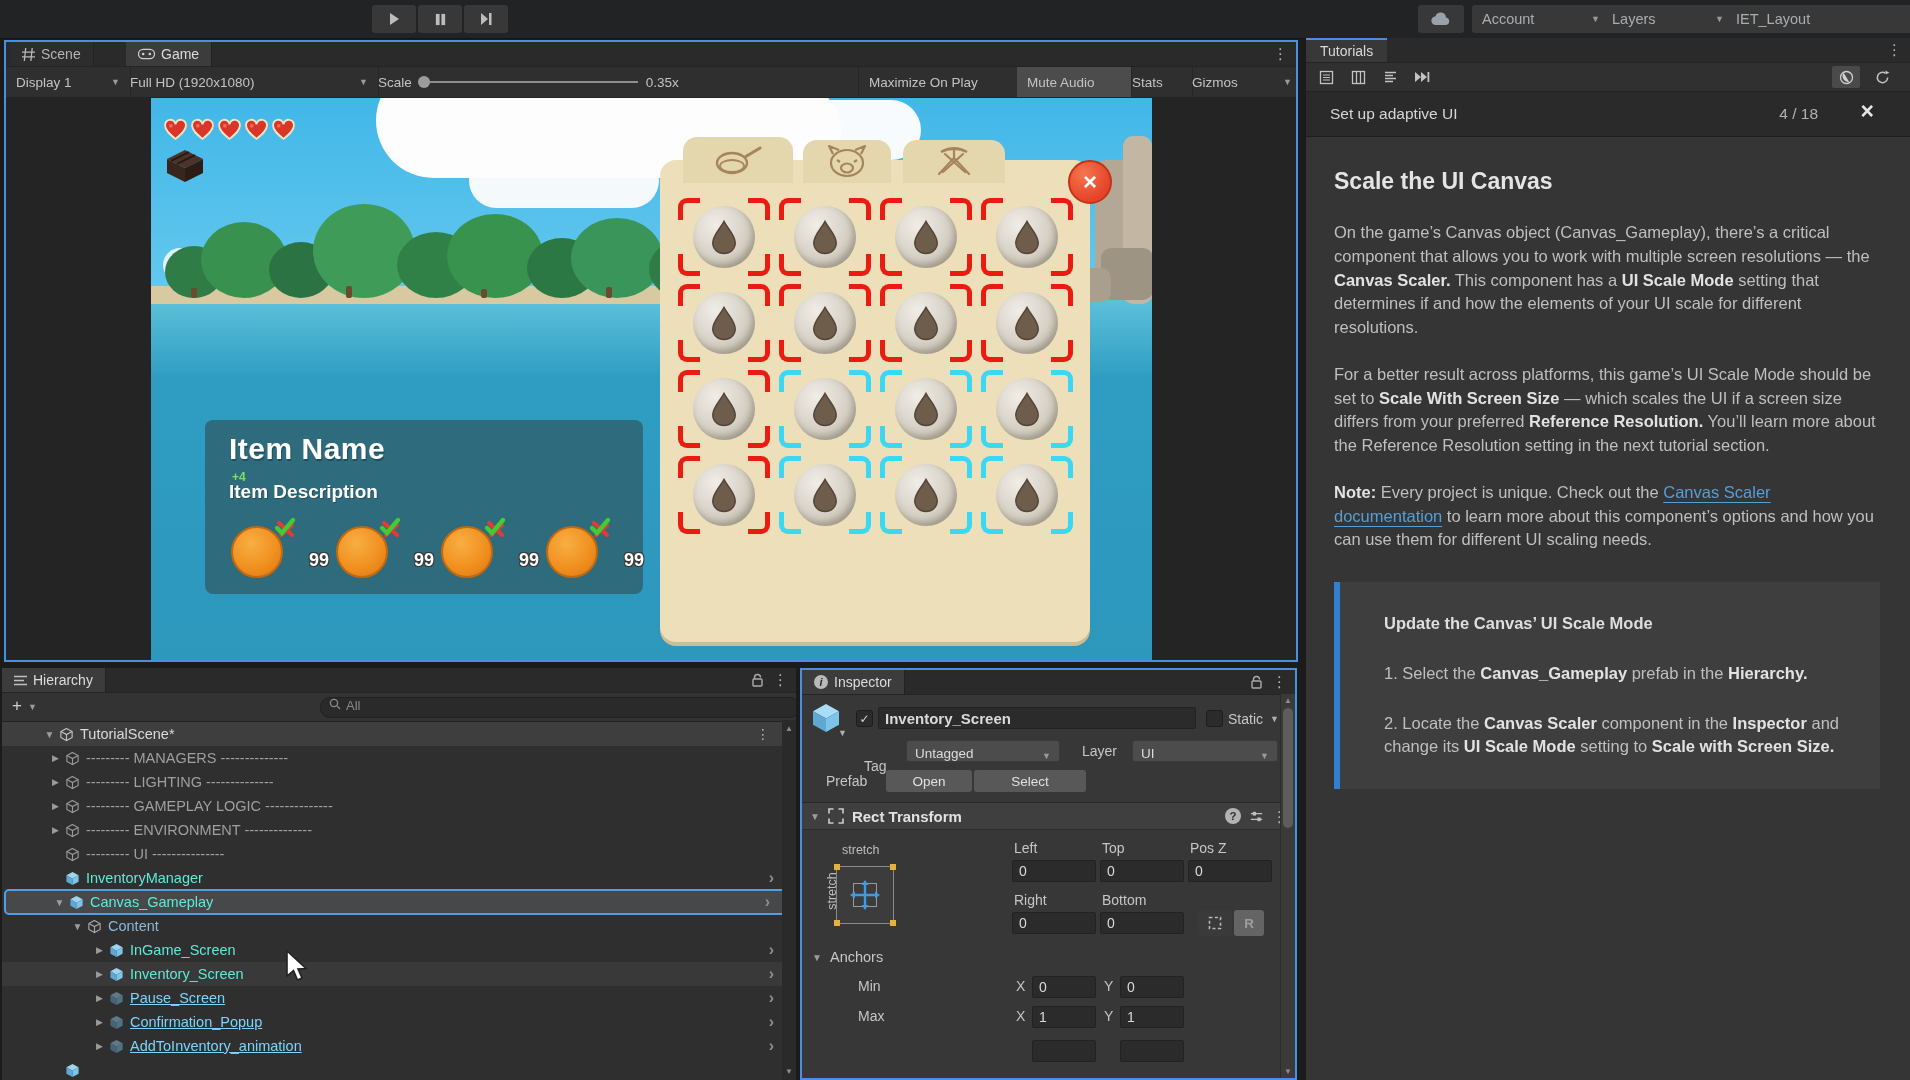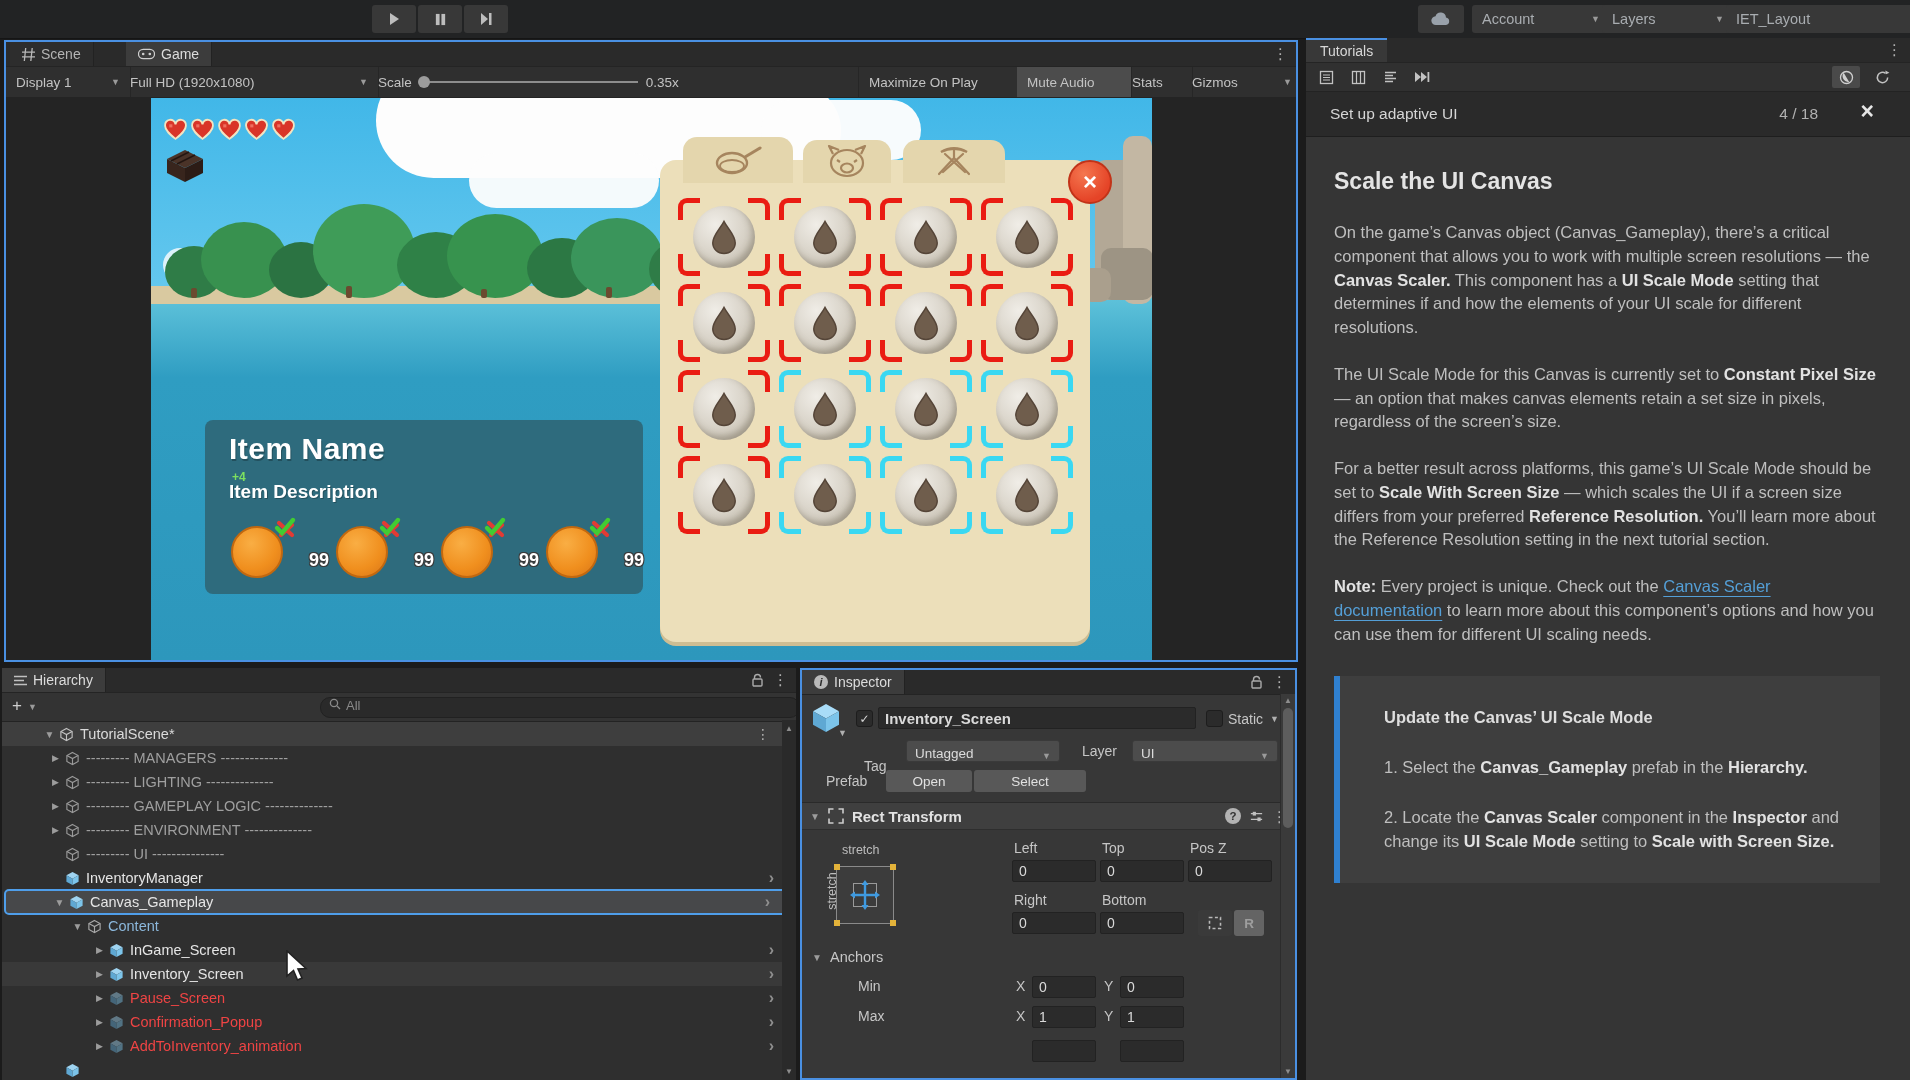--- a/index.html
+++ b/index.html
@@ -83,23 +83,23 @@
   #h-rows{position:relative;}
   .h-row{position:relative;height:24px;display:flex;align-items:center;font-size:14.5px;color:#cfcfcf;width:100%;box-sizing:border-box;}
   .h-arrow{width:15px;flex:none;text-align:center;color:#9c9c9c;font-size:10px;}
   .h-icon{width:18px;height:16px;flex:none;display:flex;align-items:center;justify-content:center;}
   .h-label{margin-left:5px;white-space:nowrap;}
   .h-chev{position:absolute;right:22px;color:#8f8f8f;font-size:16px;font-weight:600;}
   .h-kebab{position:absolute;right:26px;color:#b0b0b0;font-size:14px;}
   .h-row.scene{background:#3e3e3e;}
   .h-row.scene .h-label{color:#dadada;}
   .h-row.group .h-label{color:#9f9f9f;}
-  .h-row.prefab .h-label,.h-row.object .h-label{color:#e5e5e5;}
+  .h-row.prefab .h-label,.h-row.object .h-label{color:#5eead4;}
   .h-row.object .h-label{color:#8cb8dc;}
-  .h-row.disabled .h-label{color:#ef4444;}
+  .h-row.disabled .h-label{color:#7dd3fc;text-decoration:underline;}
   .h-row.hover{background:#393939;}
   .h-row.selected{background:#47484a;border:2px solid #4f9eea;border-radius:5px;height:26px;margin:-1px 2px;width:calc(100% - 4px);}
   .h-scroll{position:absolute;right:0;top:52px;bottom:0;width:14px;background:#2a2a2a;}
   .s-arrow{position:absolute;left:3px;color:#8d8d8d;font-size:8px;}
   
   #inspector{left:800px;top:668px;width:493px;height:408px;border:2px solid #4a90e2;background:#373737;overflow:hidden;}
   .ins-label{position:absolute;color:#c6c6c6;font-size:14px;}
   .ins-field{position:absolute;height:22px;background:#2b2b2b;border:1px solid #222;border-radius:2px;
     color:#dadada;font-size:14px;display:flex;align-items:center;padding:0 6px;box-sizing:border-box;}
   .ins-drop{position:absolute;height:22px;background:#4c4c4c;border:1px solid #3a3a3a;border-radius:3px;
@@ -932,21 +932,20 @@
   </div>
   <div id="tut-header">
     <span id="tut-header-title">Set up adaptive UI</span>
     <span id="tut-progress">4 / 18</span>
     <span id="tut-close">×</span>
   </div>
   <div id="tut-content">
     <h1 id="tut-title">Scale the UI Canvas</h1>
     <div id="tut-paragraphs">
         <div class="tut-p">On the game’s Canvas object (Canvas_Gameplay), there’s a critical component that allows you to work with multiple screen resolutions — the <b>Canvas Scaler.</b> This component has a <b>UI Scale Mode</b> setting that determines if and how the elements of your UI scale for different resolutions.</div>
-        <div class="tut-p">The UI Scale Mode for this Canvas is currently set to <b>Constant Pixel Size</b> — an option that makes canvas elements retain a set size in pixels, regardless of the screen’s size.</div>
         <div class="tut-p">For a better result across platforms, this game’s UI Scale Mode should be set to <b>Scale With Screen Size</b> — which scales the UI if a screen size differs from your preferred <b>Reference Resolution.</b> You’ll learn more about the Reference Resolution setting in the next tutorial section.</div>
         <div class="tut-p"><b>Note:</b> Every project is unique. Check out the <span class="tut-link">Canvas Scaler documentation</span> to learn more about this component’s options and how you can use them for different UI scaling needs.</div>
       </div>
     <div id="callout">
       <div id="callout-title">Update the Canvas’ UI Scale Mode</div>
       <div id="callout-steps">
           <div class="callout-step">1. Select the <b>Canvas_Gameplay</b> prefab in the <b>Hierarchy.</b></div>
           <div class="callout-step">2. Locate the <b>Canvas Scaler</b> component in the <b>Inspector</b> and change its <b>UI Scale Mode</b> setting to <b>Scale with Screen Size.</b></div>
         </div>
     </div>

